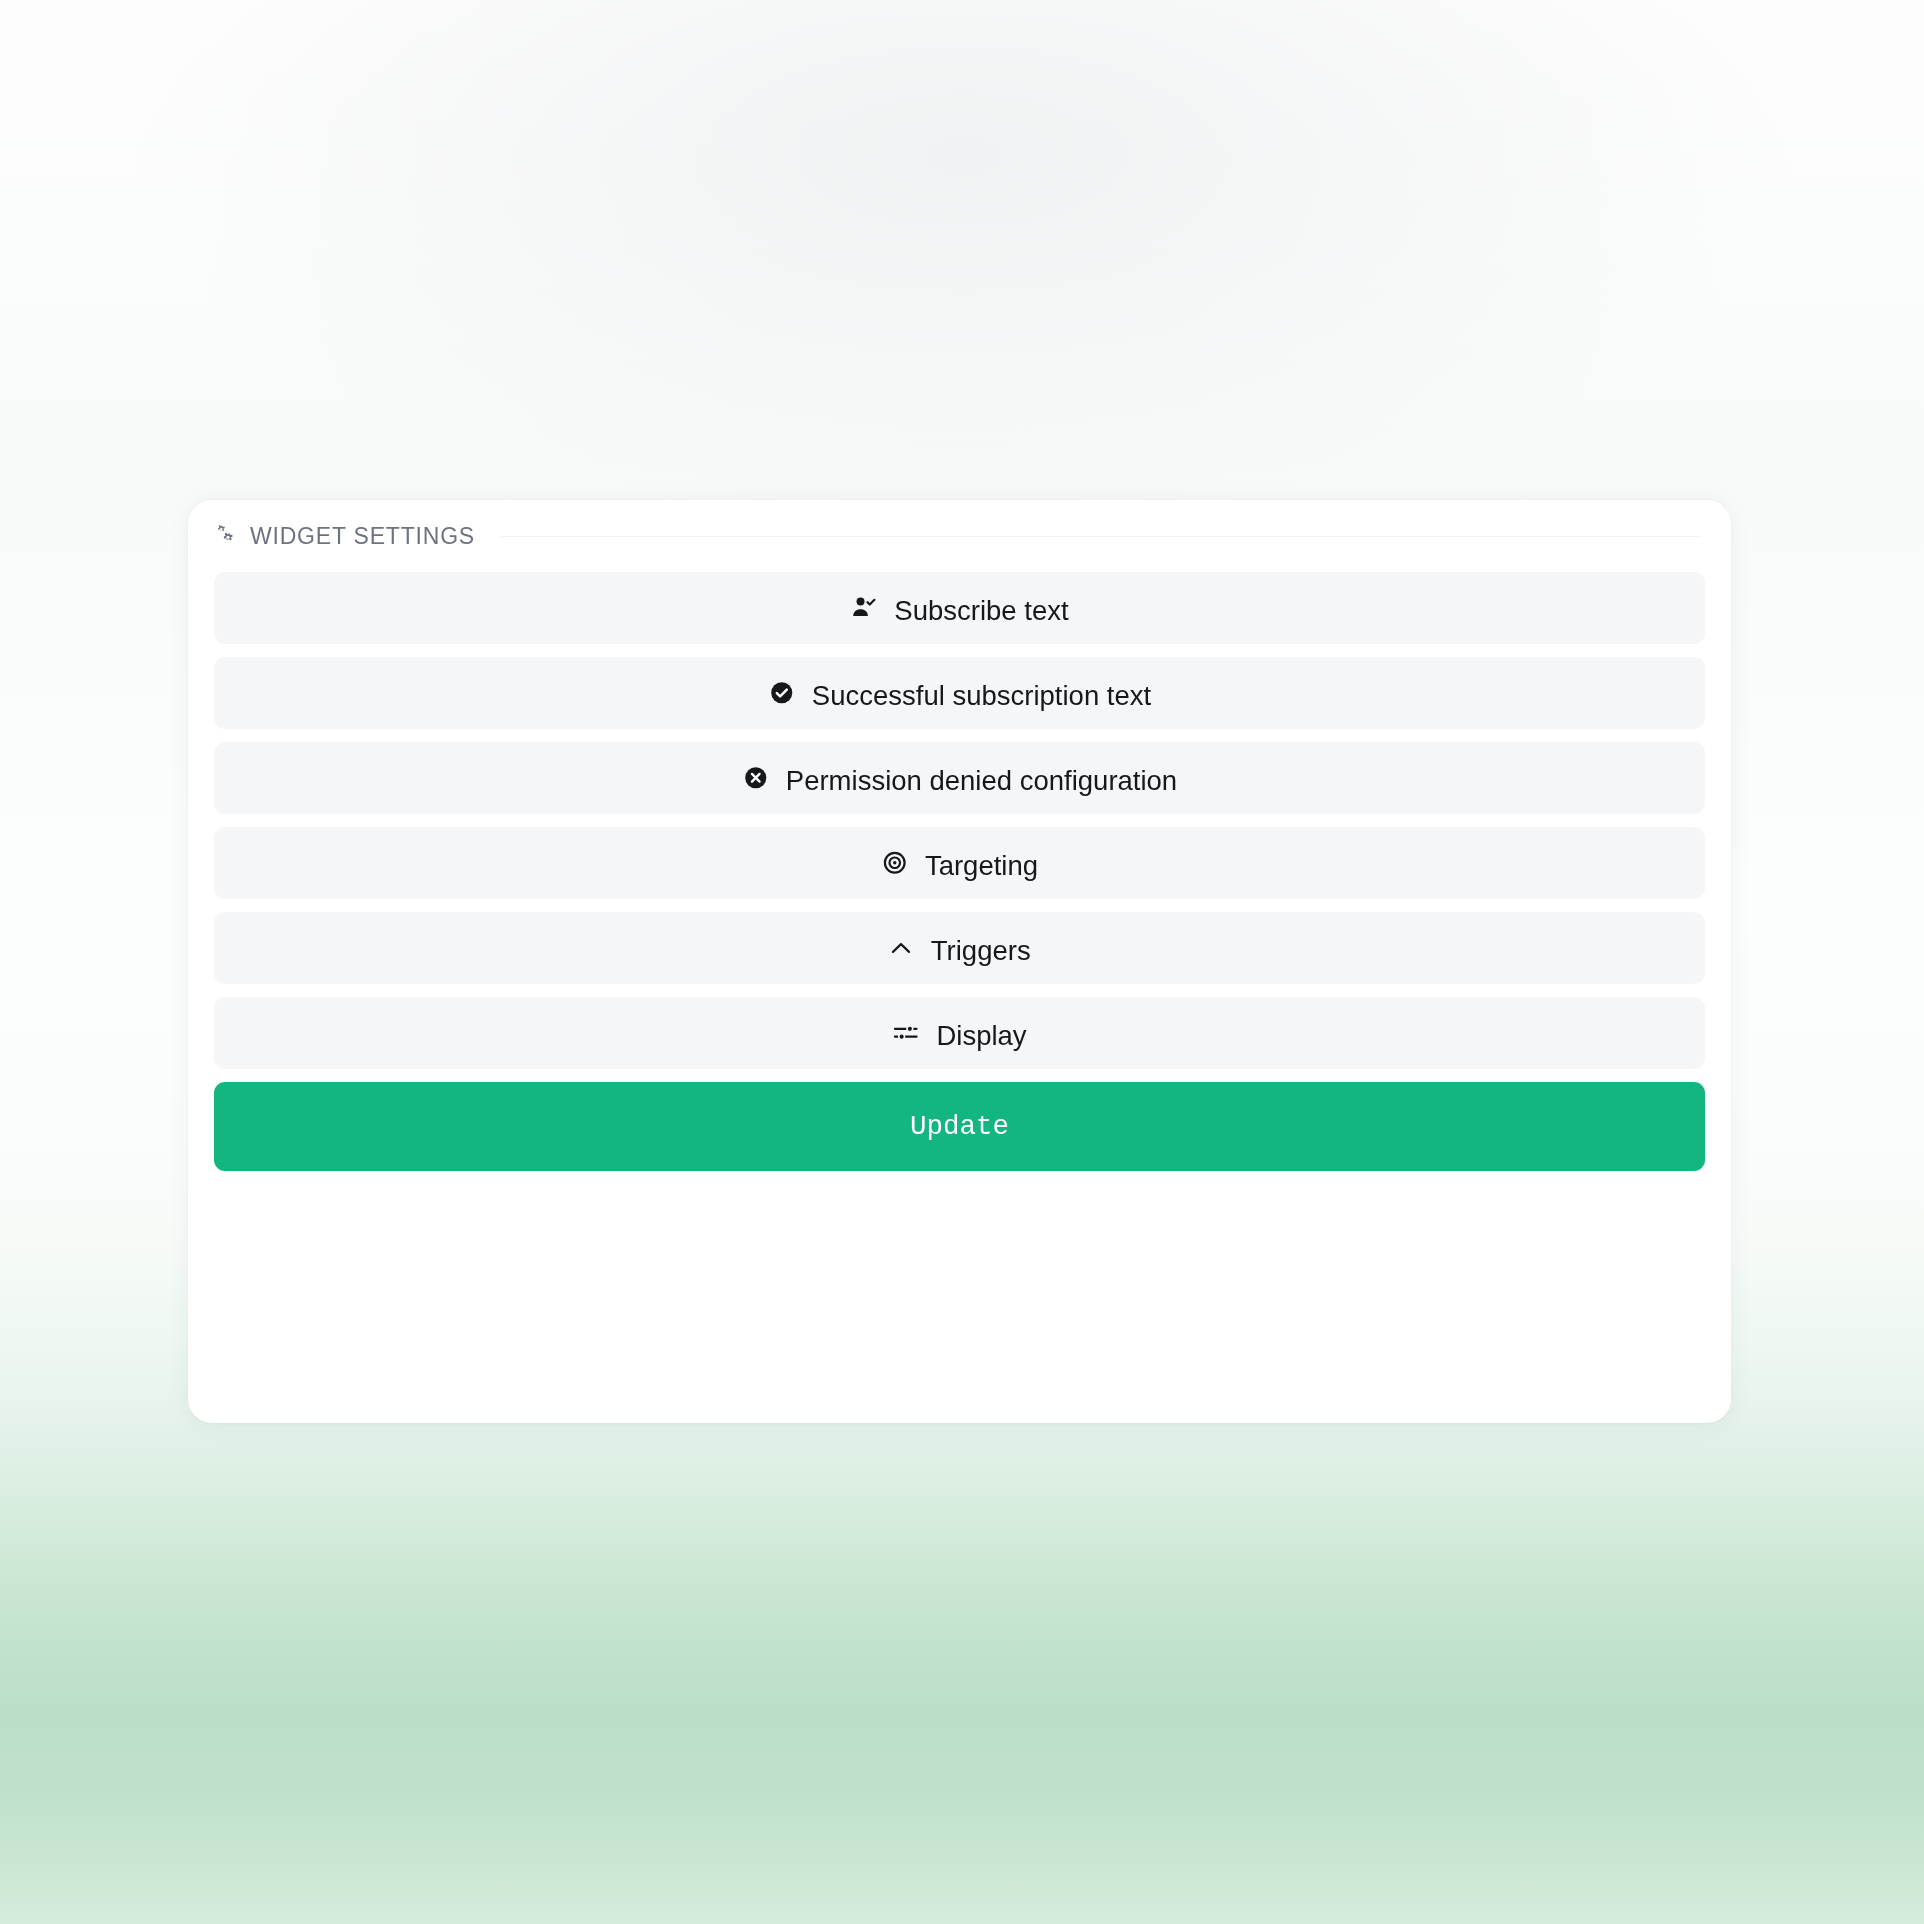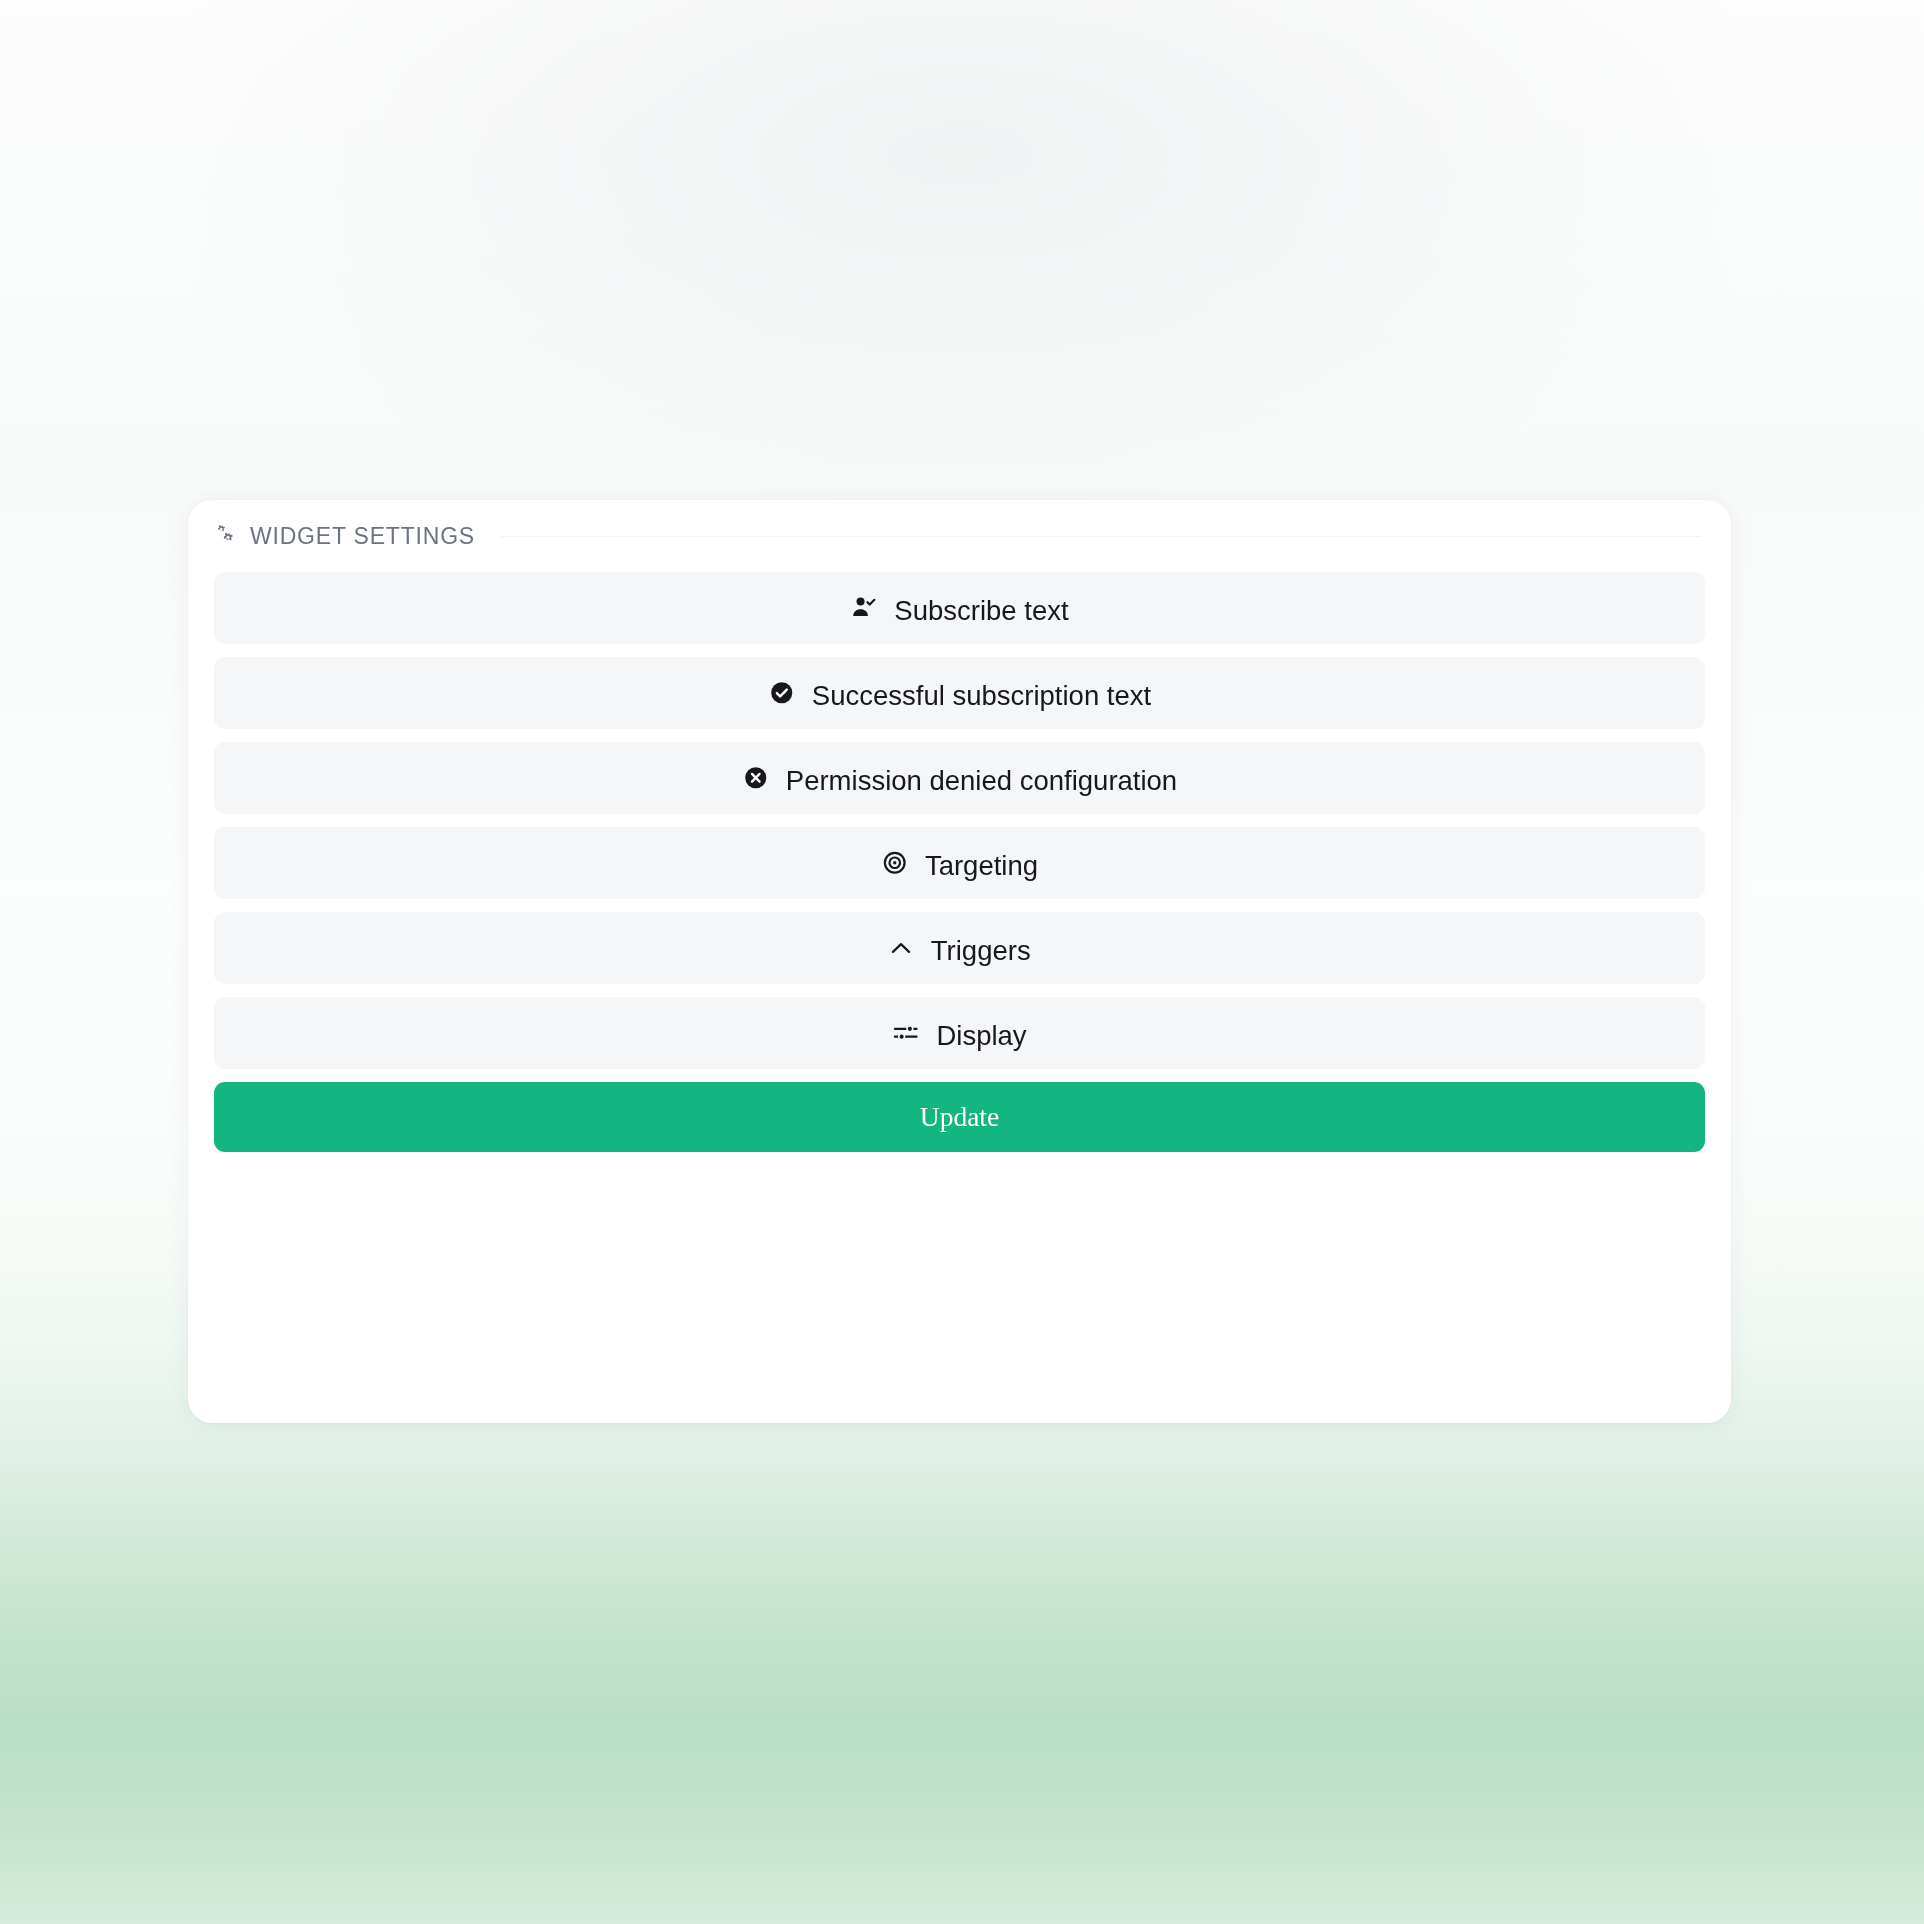--- a/index.html
+++ b/index.html
@@ -117,31 +117,31 @@
     margin-left: 16.5px;
     white-space: nowrap;
     margin-top: 6px;
   }
 
   
   .settings-row.chevron .row-icon { width: 26px; height: 26px; }
 
   
   .update-button {
-    height: 70px;
+    height: 89px;
     margin: 0;
     background: #13b580;
     border-radius: 11px;
     border: none;
     width: 100%;
     display: flex;
     align-items: center;
     justify-content: center;
     cursor: pointer;
-    font-family: Liberation Serif, serif;
+    font-family: Liberation Mono, monospace;
   }
   .update-button .update-label {
     font-size: 27.5px;
     color: #ffffff;
   }
 </style>
 </head>
 <body>
 
 <div id="backdrop"></div>

